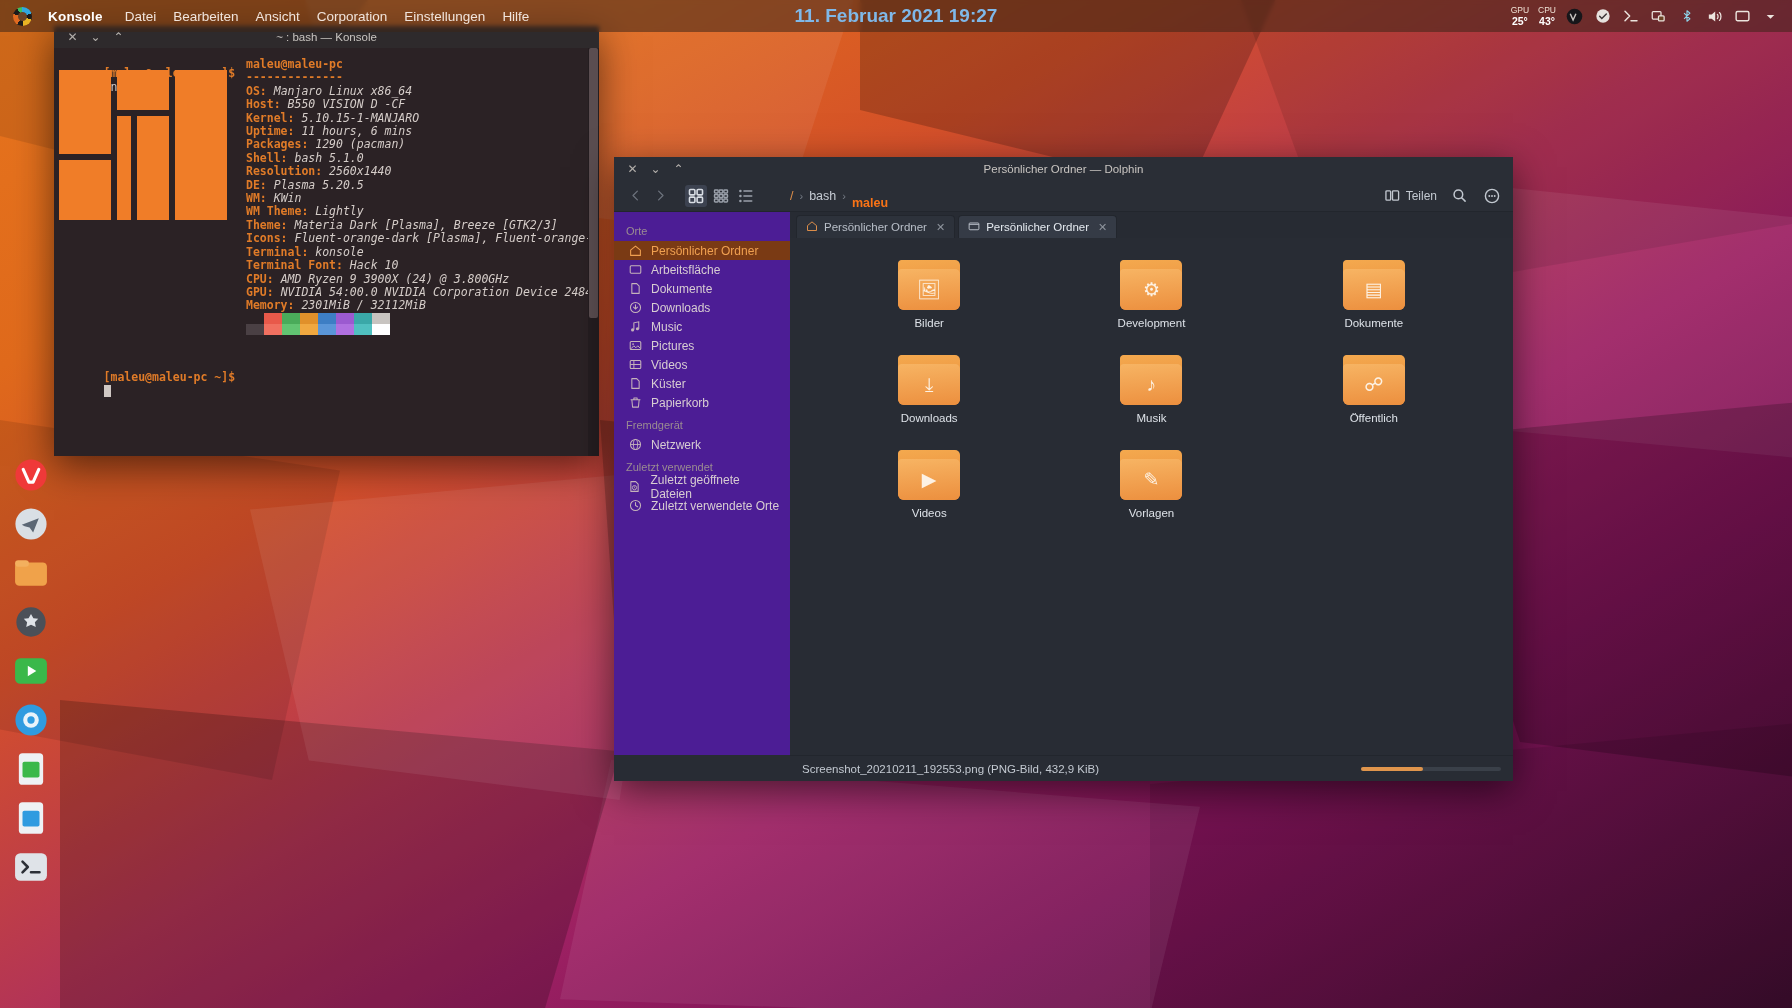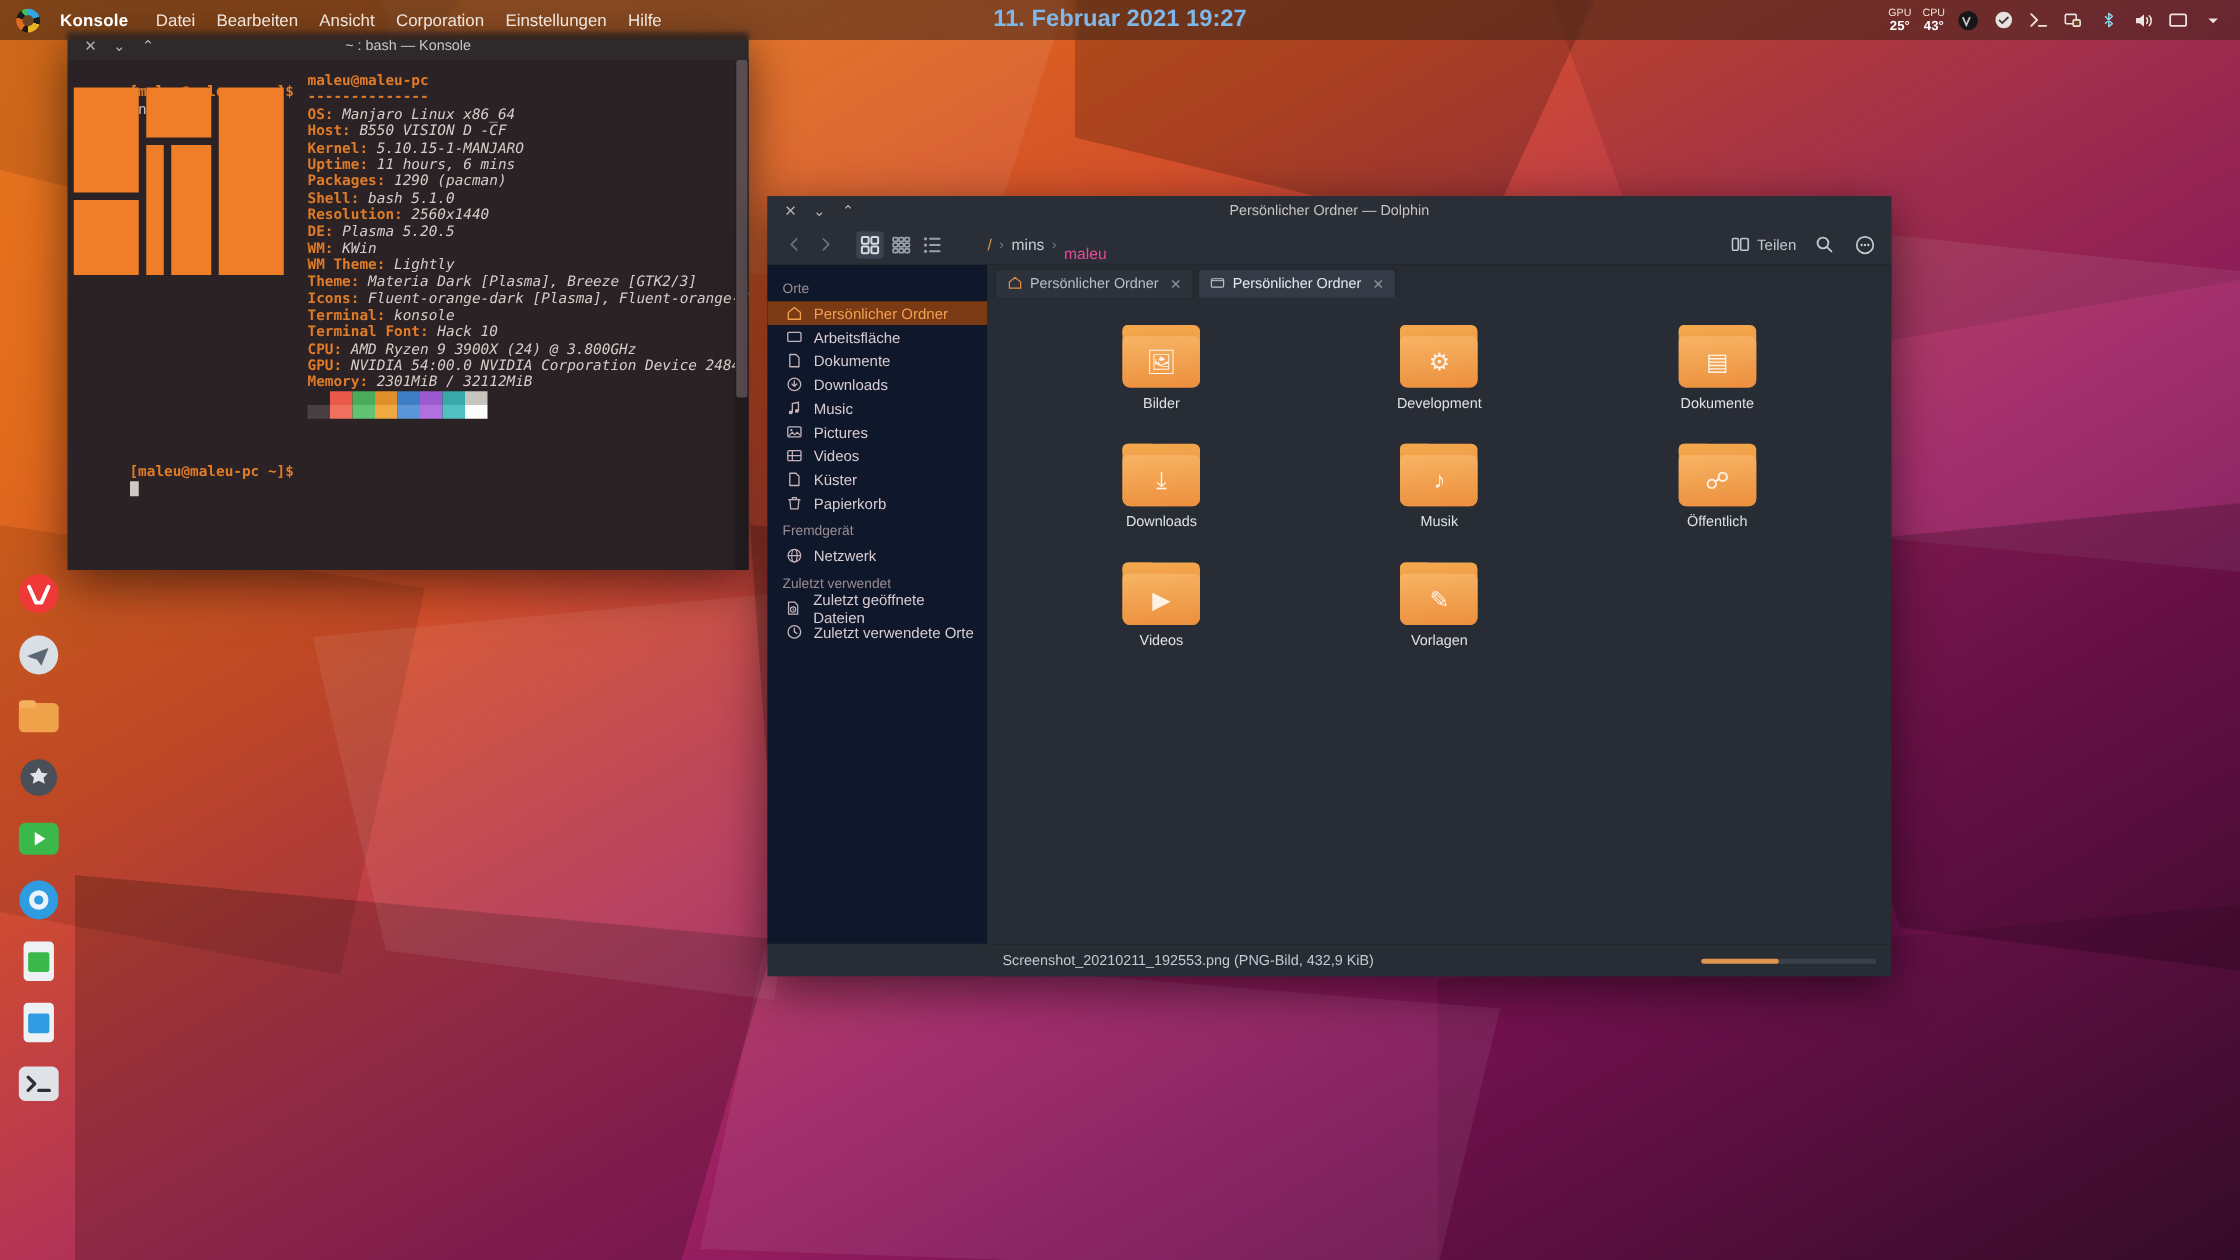--- a/index.html
+++ b/index.html
@@ -116,25 +116,25 @@
   #dolphin-toolbar {
     height:32px; background:#2a2e36; display:flex; align-items:center; padding:0 10px; gap:3px;
     border-bottom:1px solid #22262d;
   }
   .tb-ico { width:22px; height:22px; display:flex; align-items:center; justify-content:center; color:#9aa0aa; border-radius:3px;}
   .tb-ico.active { background:#3c4250; color:#d8dde4;}
   .tb-ico.nav { color:#6d737d; }
   #breadcrumb { display:flex; align-items:center; gap:6px; margin-left:30px; font-size:12.5px; color:#c6ccd4;}
   .crumb-sep { color:#767c86; font-size:11px;}
   .crumb-root { color:#e0904a; }
-  .crumb.strong { font-weight:normal; color:#ec4899;margin-top:14px;}
+  .crumb.strong { font-weight:bold; color:#f97316;margin-top:14px;}
   #toolbar-right { margin-left:auto; display:flex; align-items:center; gap:11px; font-size:12px; color:#c2c8d0;}
   #dolphin-main { display:flex; height:calc(624px - 23px - 32px - 26px);}
   #places {
-    width:176px; background:#0f172a; padding-top:6px; font-size:12px; color:#cdc2c6; flex:none;
+    width:176px; background:#4c1d95; padding-top:6px; font-size:12px; color:#cdc2c6; flex:none;
   }
   .places-head { font-size:11px; color:#9b8c92; padding:7px 10px 4px 12px;}
   .place {
     display:flex; align-items:center; gap:9px; padding:3px 10px 3px 14px; height:19px; color:#d8cdd2;
   }
   .place.sel { background:#7a3a14; color:#f0a050; border-radius:0;}
   .place-ico { width:14px; height:14px; display:flex; align-items:center; justify-content:center; color:#c5b3ba; font-size:11px;}
   .place.sel .place-ico { color:#f0a050;}
   #content-area { flex:1; background:#282c34; position:relative;}
   #tabbar { height:26px; display:flex; align-items:stretch; background:#272b33; padding-left:6px; padding-top:3px; }
@@ -467,21 +467,21 @@
             <rect x="5.2" y="7.2" width="9.3" height="1.6" rx=".8"></rect>
             <circle cx="2.4" cy="13" r="1.3"></circle>
             <rect x="5.2" y="12.2" width="9.3" height="1.6" rx=".8"></rect>
           </g>
         </svg>
     </div>
 
     <div id="breadcrumb">
       <span class="crumb-root">/</span>
       <span class="crumb-sep">›</span>
-      <span class="crumb">mins</span>
+      <span class="crumb">bash</span>
       <span class="crumb-sep">›</span>
       <span class="crumb strong">maleu</span>
     </div>
 
     <div id="toolbar-right">
       <div style="display:flex;align-items:center;gap:6px;">
         <svg width="15" height="15" viewBox="0 0 16 16">
             <rect x="1" y="3" width="5" height="10" rx="1" stroke="#c2c8d0" stroke-width="1.4" fill="none"></rect>
             <rect x="8" y="3" width="6.5" height="10" rx="1" stroke="#c2c8d0" stroke-width="1.4" fill="none"></rect>
           </svg>

